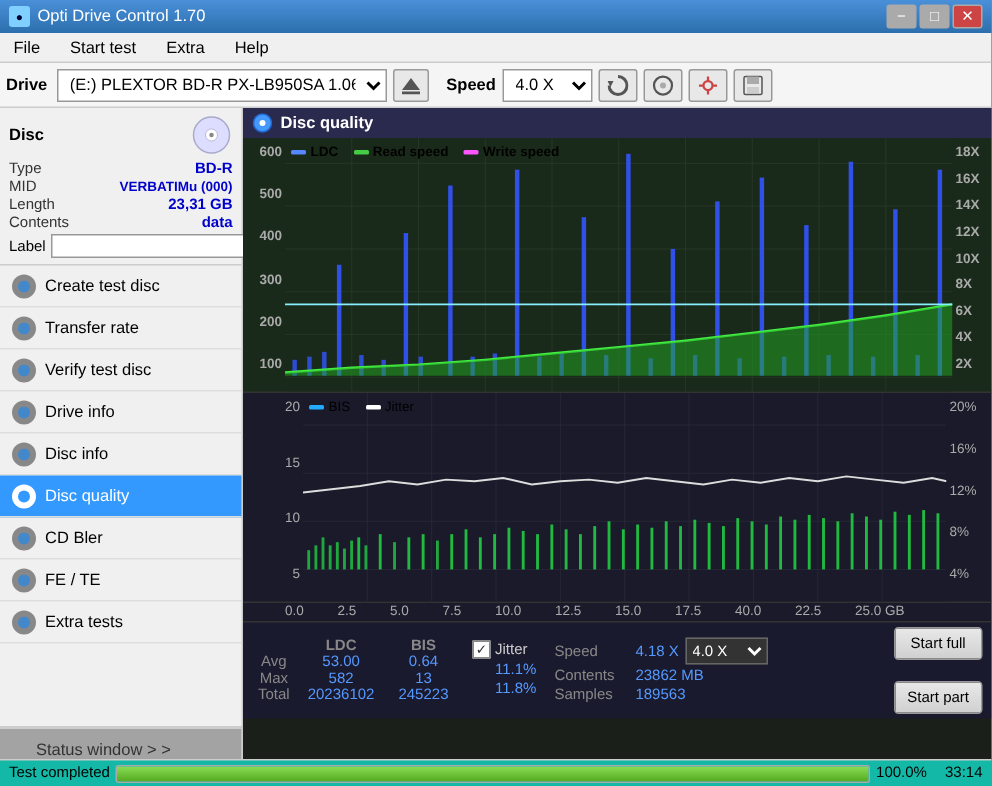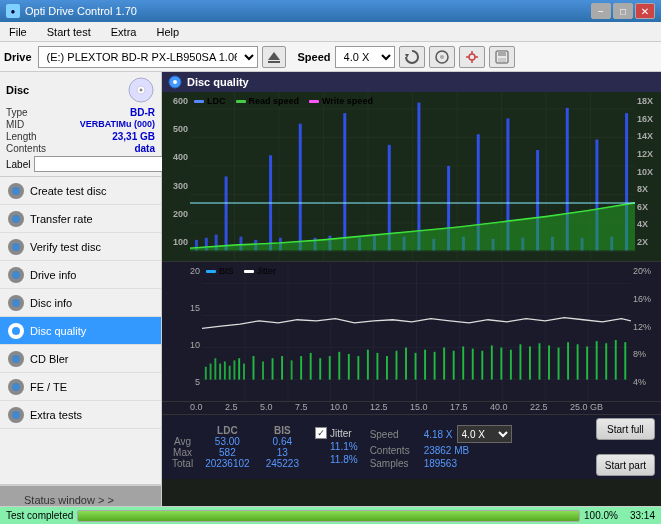--- a/index.html
+++ b/index.html
@@ -232,21 +232,21 @@
       white-space: nowrap;
     }
 
     
     .bottom-bar {
       position: absolute;
       bottom: 0;
       left: 0;
       right: 0;
       height: 18px;
-      background: #86efac;
+      background: #14b8a6;
       border-top: 1px solid #ccc;
       display: flex;
       align-items: center;
       padding: 0 6px;
       font-size: 10px;
       gap: 4px;
     }
     .progress-bar-container {
       flex: 1;
       height: 12px;

